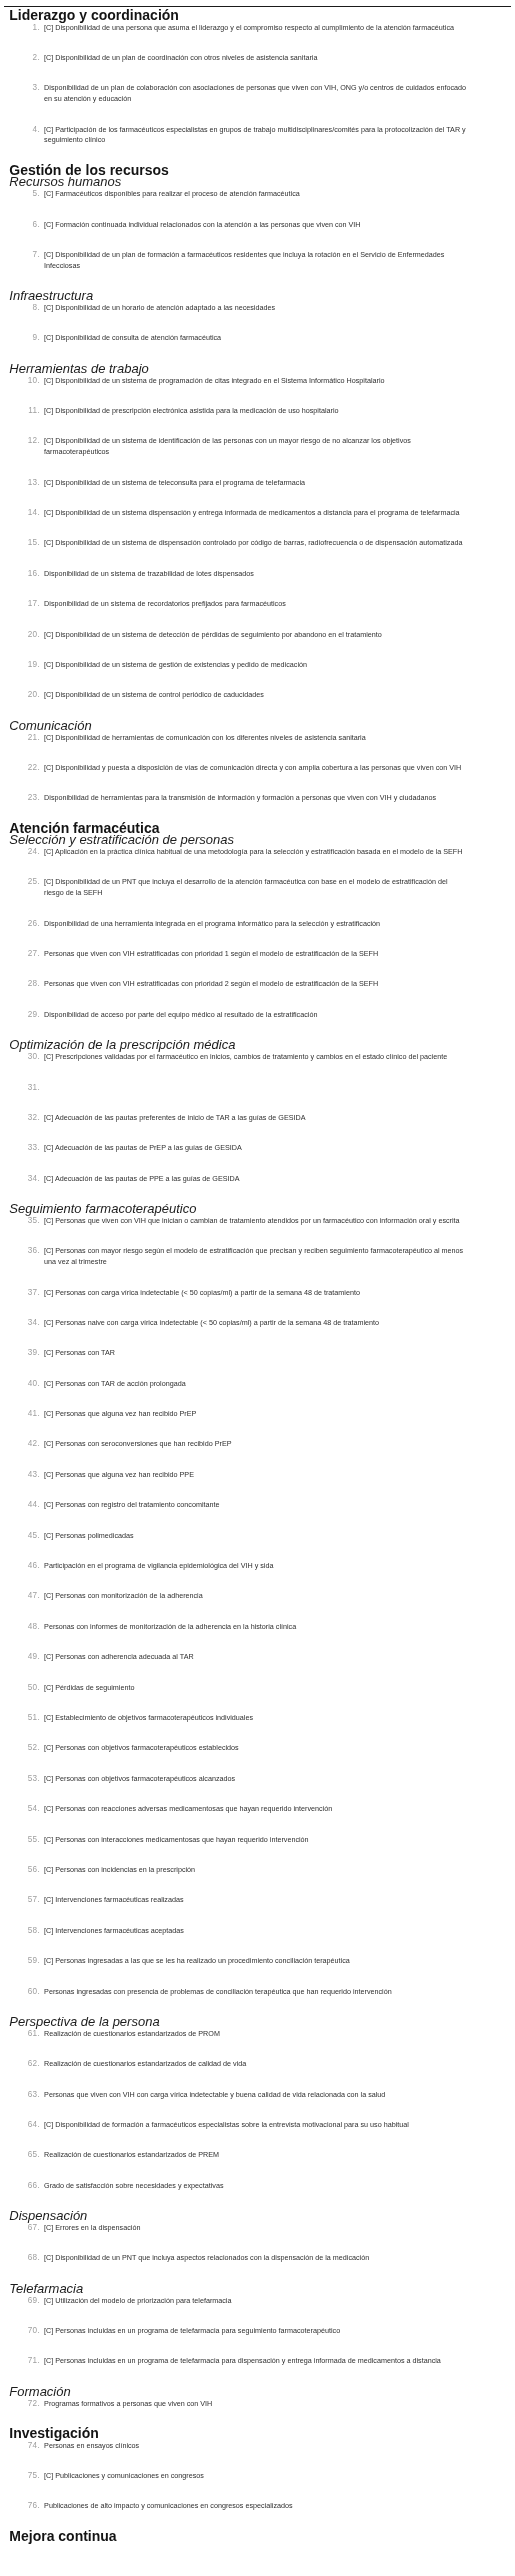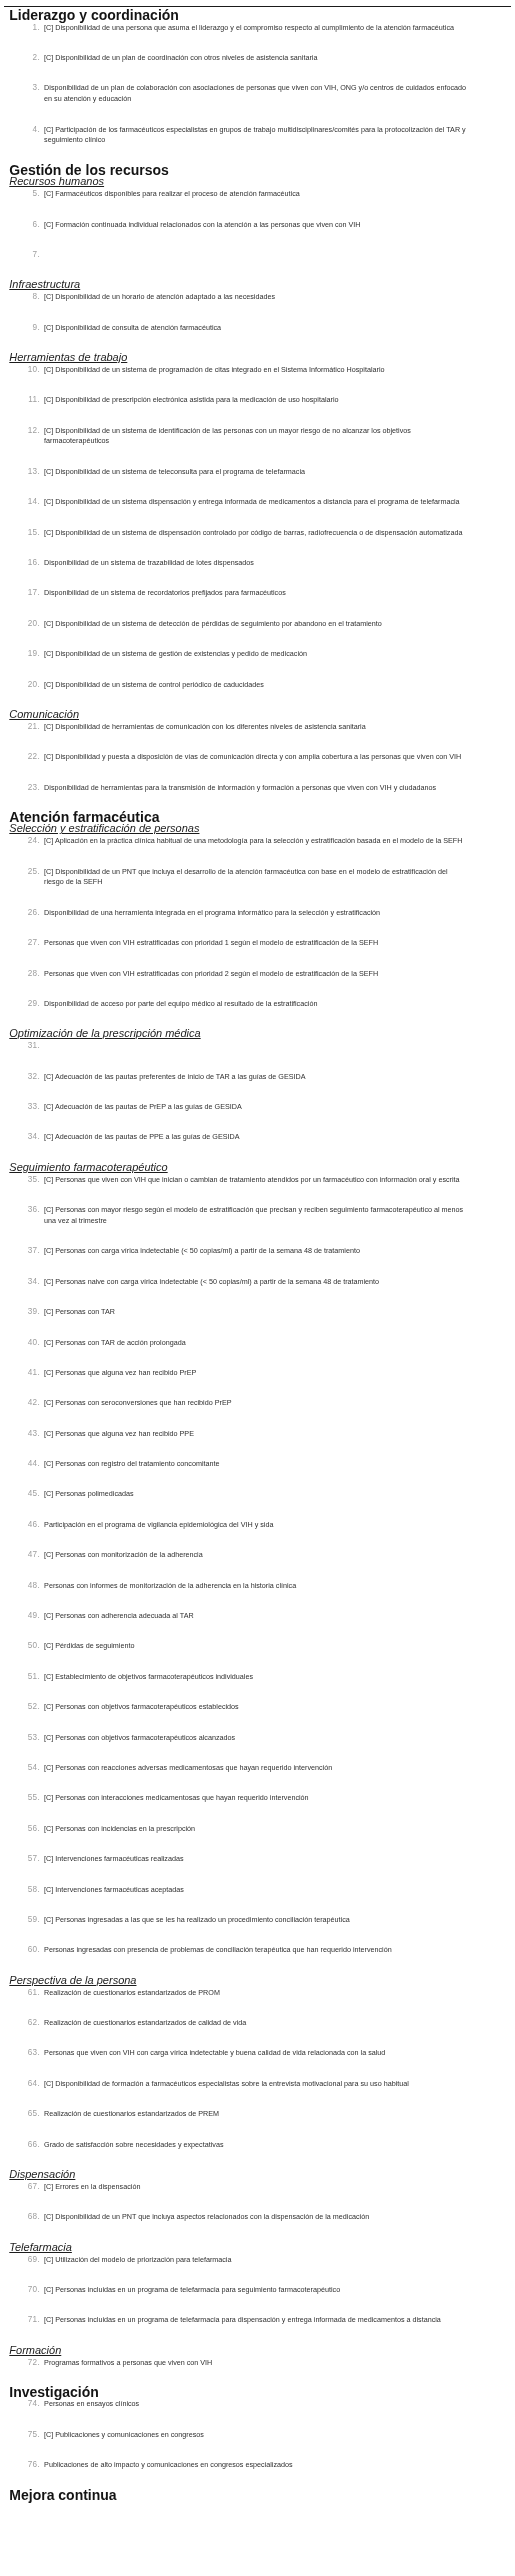--- a/index.html
+++ b/index.html
@@ -23,25 +23,24 @@
   .content { padding-top: 4.6px; }
   .h1 {
     margin: 0 0 2.1px 9.3px;
     font-size: 14px;
     line-height: 9.3px;
     font-weight: bold;
     color: #141414;
   }
   .h2 {
     margin: 0 0 2.6px 9.3px;
-    font-size: 11px;
+    font-size: 13px;
     line-height: 9.3px;
     font-style: italic;
     color: #1c1c1c;
-    text-decoration: underline;
   }
   .item {
     display: flex;
     align-items: flex-start;
     margin: 0 0 19.6px 0;
   }
   .num {
     flex: 0 0 40px;
     width: 40px;
     text-align: right;
@@ -95,20 +94,21 @@
     <span class="txt">[C] Farmacéuticos disponibles para realizar el proceso de atención farmacéutica</span>
   </div>
 
   <div class="item">
     <span class="num">6.</span>
     <span class="txt">[C] Formación continuada individual relacionados con la atención a las personas que viven con VIH</span>
   </div>
 
   <div class="item">
     <span class="num">7.</span>
+    <span class="txt">[C] Disponibilidad de un plan de formación a farmacéuticos residentes que incluya la rotación en el Servicio de Enfermedades Infecciosas</span>
   </div>
 
   <div class="h2">Infraestructura</div>
 
   <div class="item">
     <span class="num">8.</span>
     <span class="txt">[C] Disponibilidad de un horario de atención adaptado a las necesidades</span>
   </div>
 
   <div class="item">
@@ -219,20 +219,24 @@
     <span class="txt">Personas que viven con VIH estratificadas con prioridad 2 según el modelo de estratificación de la SEFH</span>
   </div>
 
   <div class="item">
     <span class="num">29.</span>
     <span class="txt">Disponibilidad de acceso por parte del equipo médico al resultado de la estratificación</span>
   </div>
 
   <div class="h2">Optimización de la prescripción médica</div>
 
+  <div class="item">
+    <span class="num">30.</span>
+    <span class="txt">[C] Prescripciones validadas por el farmacéutico en inicios, cambios de tratamiento y cambios en el estado clínico del paciente</span>
+  </div>
 
   <div class="item">
     <span class="num">31.</span>
   </div>
 
   <div class="item">
     <span class="num">32.</span>
     <span class="txt">[C] Adecuación de las pautas preferentes de inicio de TAR a las guías de GESIDA</span>
   </div>
 

